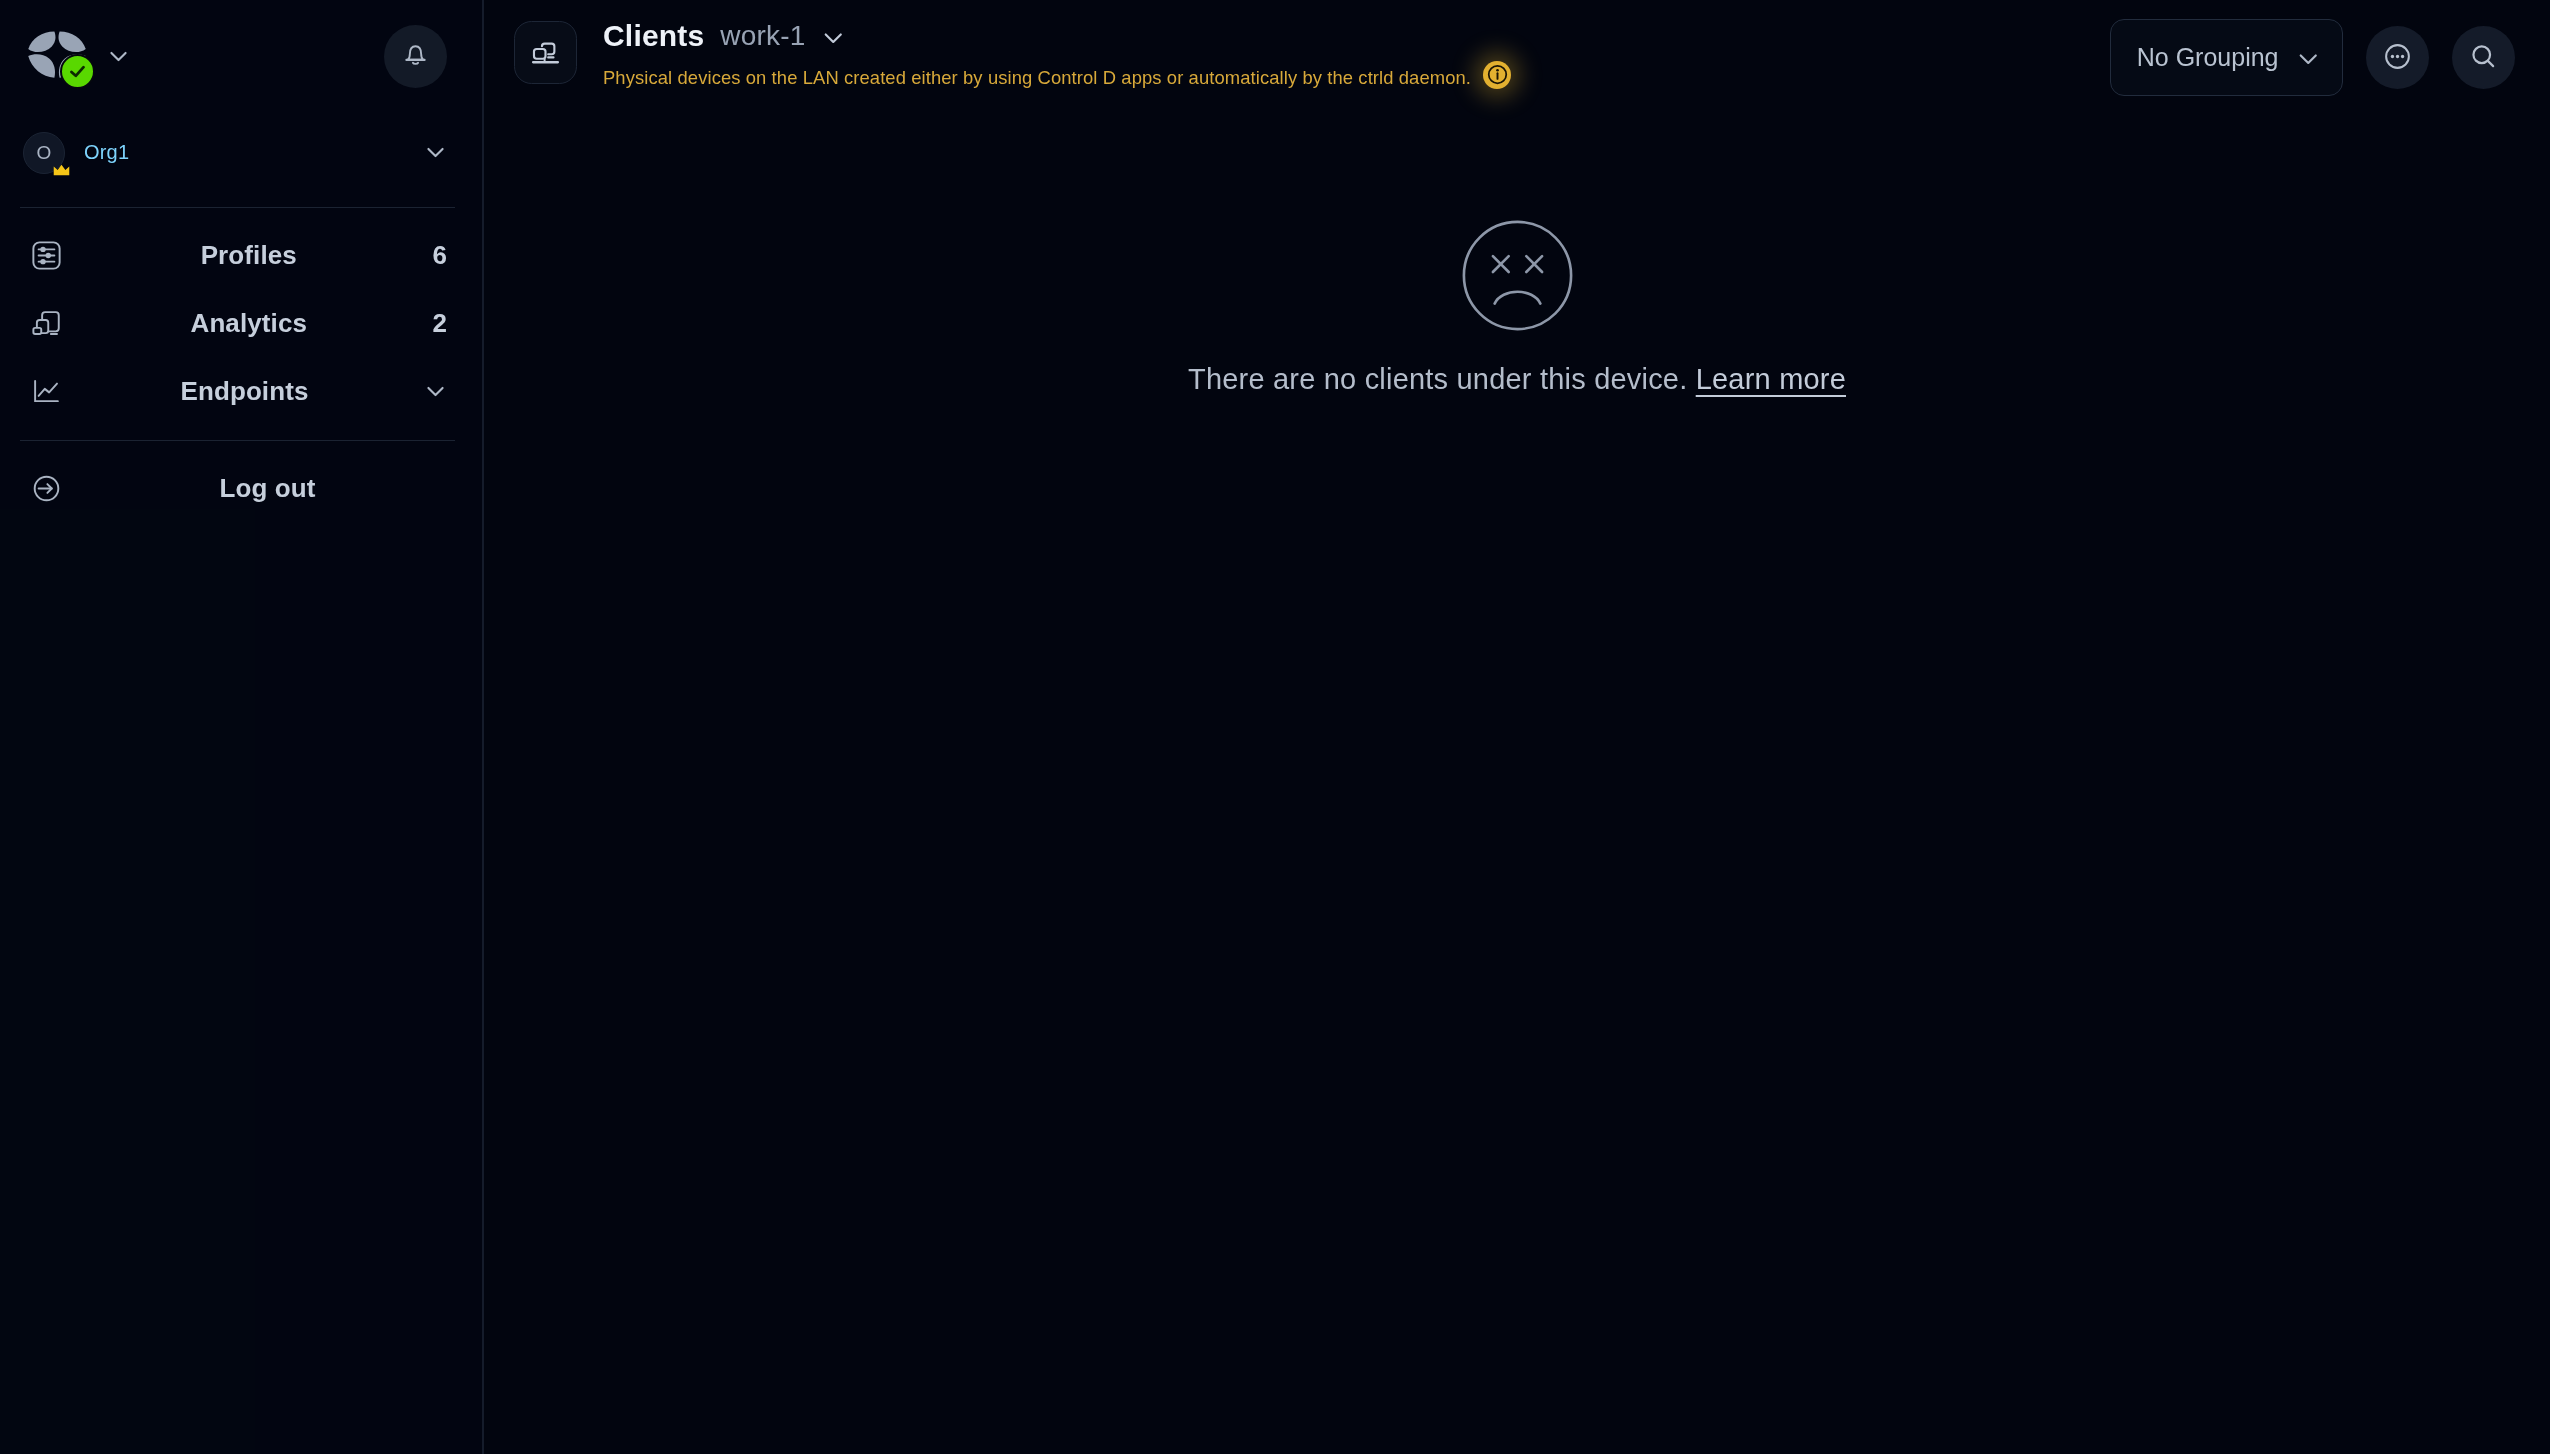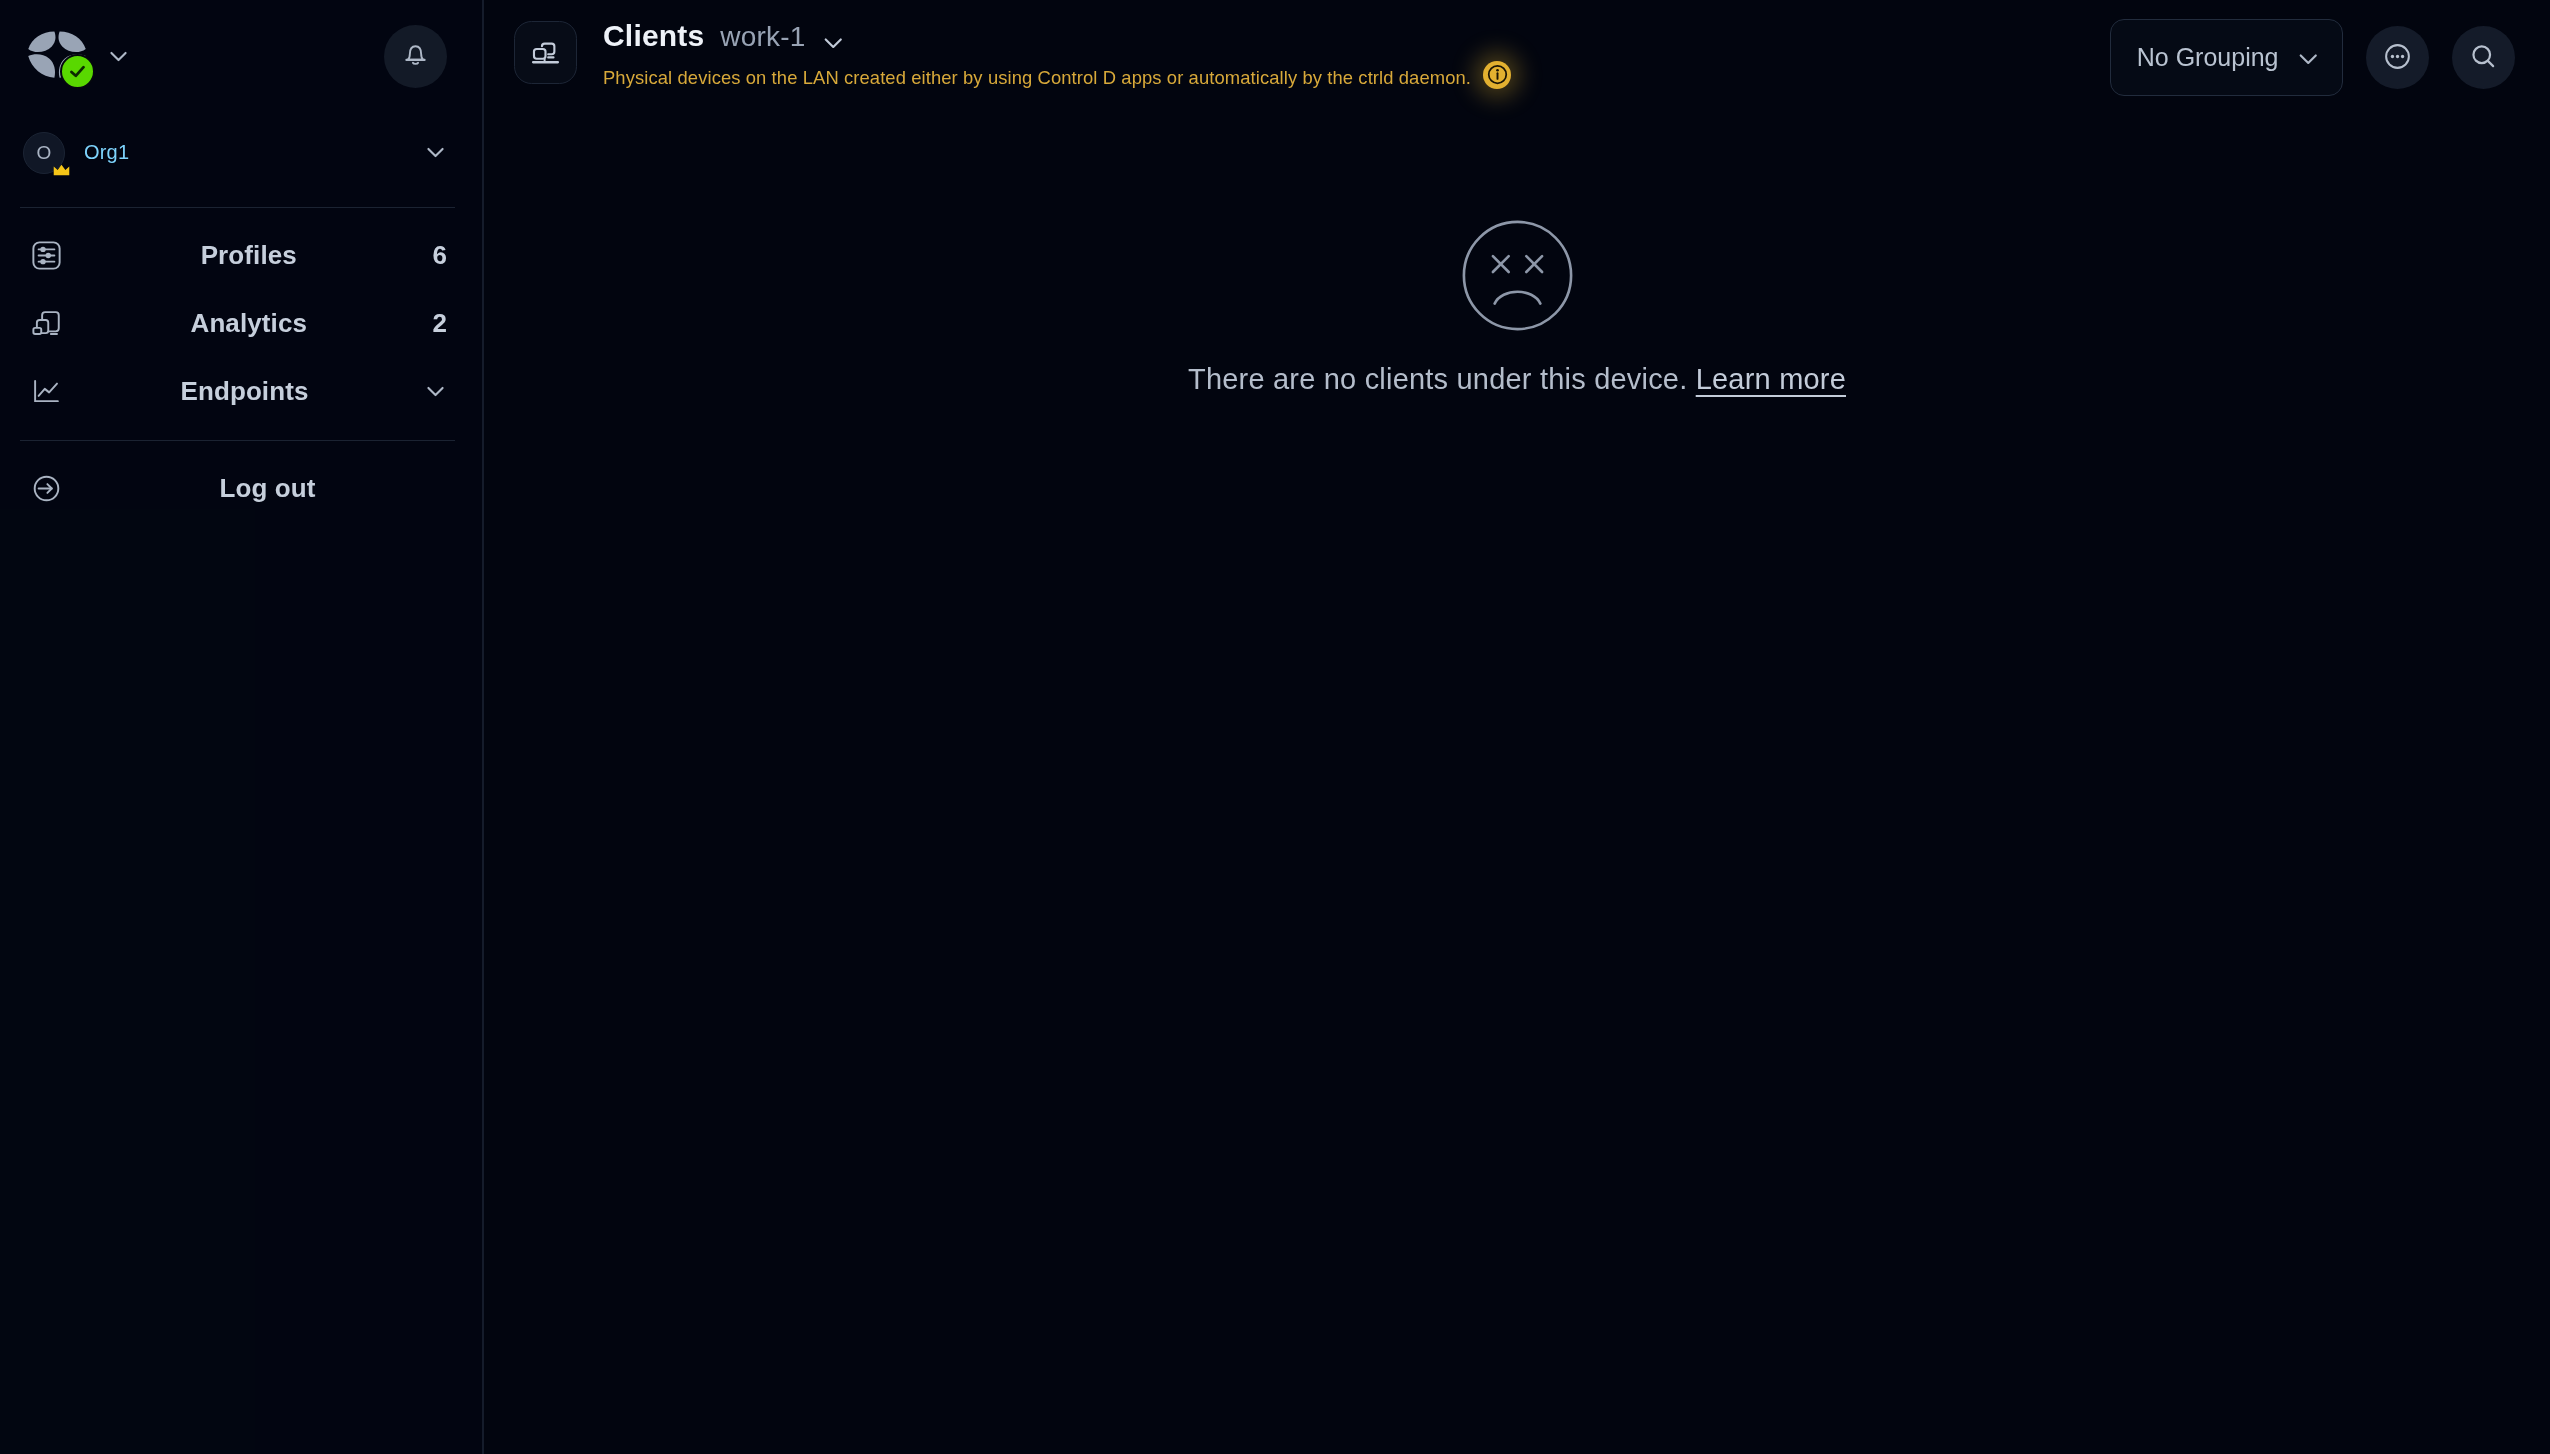--- a/index.html
+++ b/index.html
@@ -157,21 +157,21 @@
     flex: 0 0 63px;
     margin-top: 1.8px;
   }
   .title-block {
     margin-left: 26px;
     flex: 1;
     padding-top: 0px;
   }
   .title-line {
     display: flex;
-    align-items: flex-end;
+    align-items: center;
     gap: 15.8px;
   }
   .title-main {
     color: #eef2f8;
     font-size: 30px;
     font-weight: bold;
     letter-spacing: 0.2px;
   }
   .title-sub {
     color: #98a3b4;

